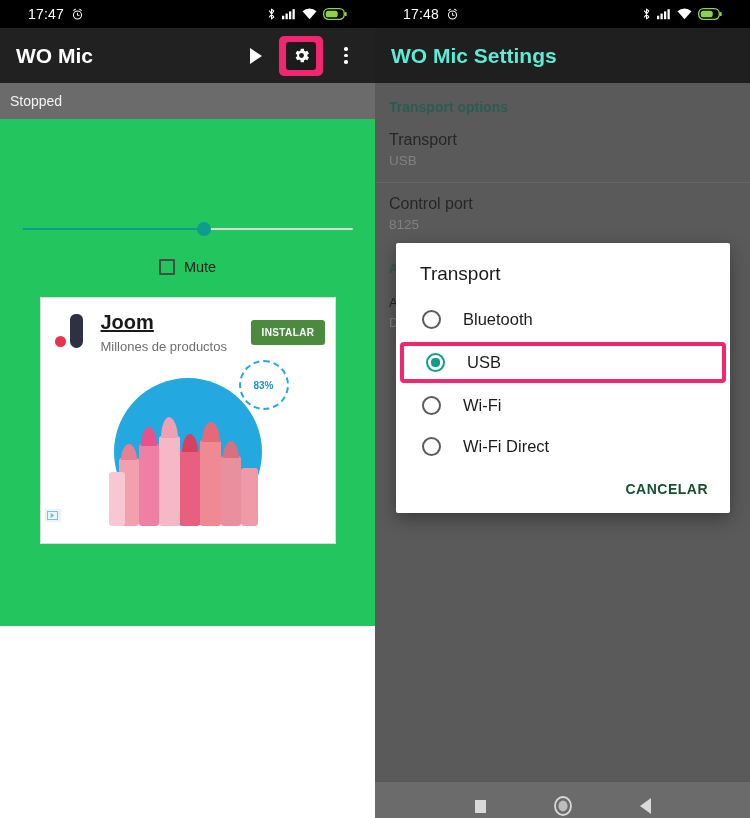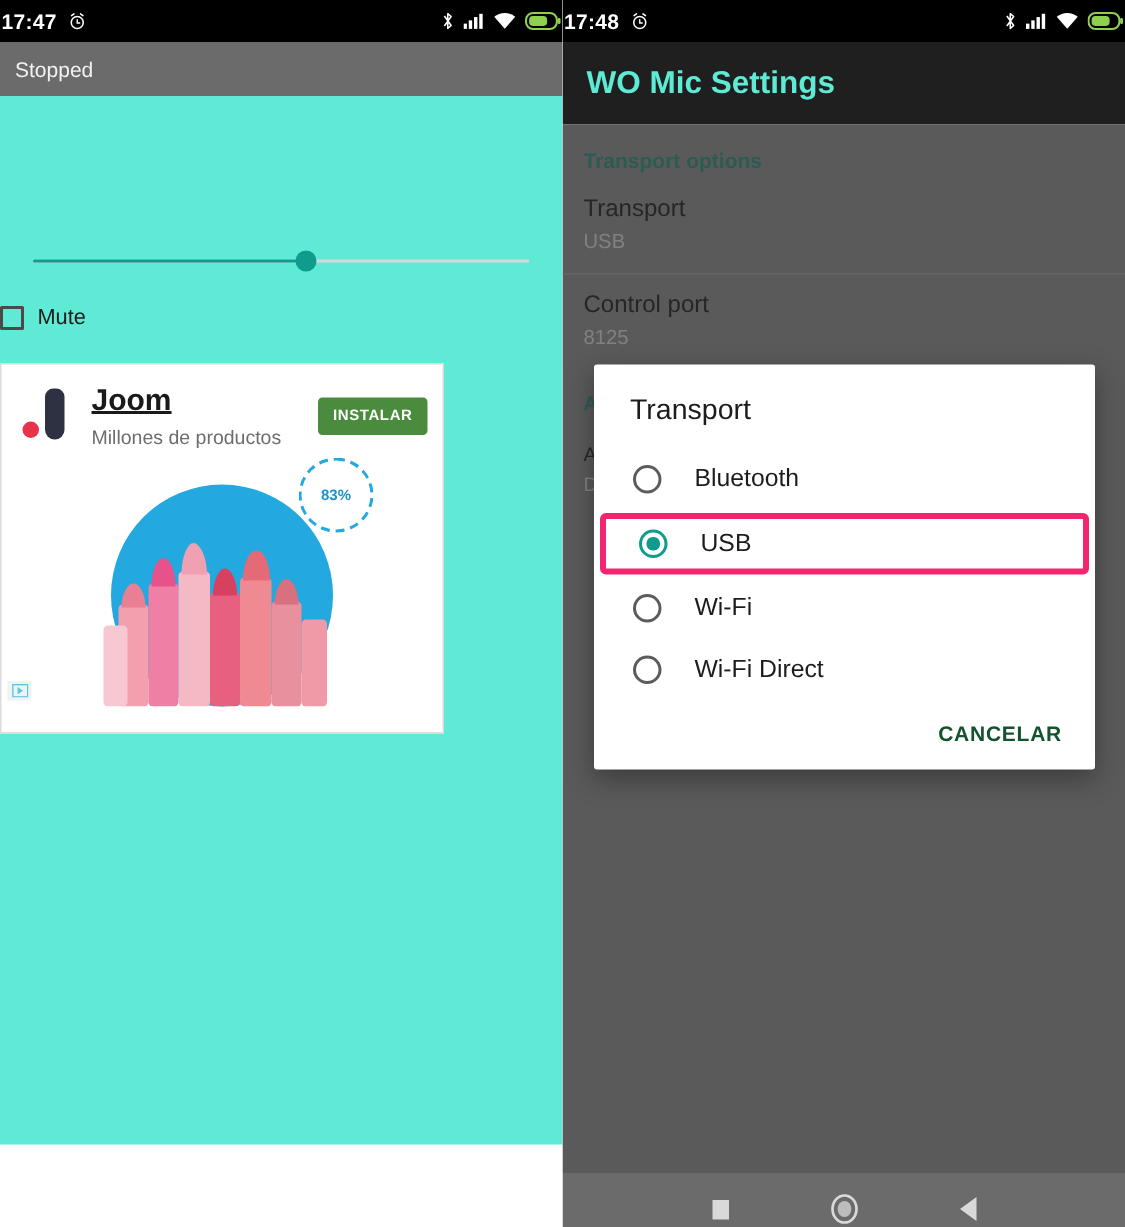--- a/index.html
+++ b/index.html
@@ -9,22 +9,21 @@
     font-family: "Liberation Sans", sans-serif;
     overflow: hidden;
   }
   .screens { display: flex; width: 750px; height: 818px; }
   .phone { position: relative; width: 375px; height: 818px; overflow: hidden; }
 
   
   .statusbar {
     height: 28px; background: #000000;
     display: flex; align-items: center; justify-content: space-between;
-    padding: 0 1px;
-    font-weight: bold;
+    padding: 0 28px;
   }
   .status-left { display: flex; align-items: center; gap: 7px; }
   .status-time { color: #ffffff; font-size: 14px; letter-spacing: .2px; }
   .status-right { display: flex; align-items: center; gap: 6px; }
   .ic { display: block; }
 
   
   .appbar {
     height: 55px; background: #212121;
     display: flex; align-items: center; padding: 0 10px 0 16px;
@@ -48,22 +47,22 @@
 
   
   .statusstrip {
     height: 36px; background: #6b6b6b; display: flex; align-items: center;
     padding-left: 10px;
   }
   .statusstrip span { color: #f2f2f2; font-size: 14px; }
 
   
   .left-body {
-    position: relative; height: 699px; background: #5eead4;
-    display: flex; flex-direction: column; align-items: flex-start;
+    position: relative; height: 507px; background: #22c55e;
+    display: flex; flex-direction: column; align-items: center;
   }
   .slider-row { width: 100%; padding: 0 22px; margin-top: 103px; }
   .slider { position: relative; height: 14px; display: flex; align-items: center; }
   .track-bg { position: absolute; left: 0; right: 0; height: 2.5px; background: #d8d8d8; border-radius: 2px; }
   .track-fill { position: absolute; left: 0; height: 2.5px; background: #0f9b8e; border-radius: 2px; }
   .thumb {
     position: absolute; width: 14px; height: 14px; border-radius: 50%;
     background: #0f9b8e; transform: translateX(-7px);
   }
   .mute-row { display: flex; align-items: center; gap: 9px; margin-top: 23px; }
@@ -190,20 +189,43 @@
           <path d="M9 13.2L0.6 3.6A13 13 0 0 1 17.4 3.6z" fill="#fff"></path>
         </svg>
         <svg class="ic" width="24" height="12" viewBox="0 0 28 14">
           <rect x="0.8" y="0.8" width="24" height="12.4" rx="5.5" fill="none" stroke="#8fd14f" stroke-width="1.6"></rect>
           <rect x="3.2" y="3.2" width="14" height="7.6" rx="3" fill="#8fd14f"></rect>
           <rect x="25.4" y="4.6" width="2.2" height="4.8" rx="1" fill="#8fd14f"></rect>
         </svg>
       </div>
     </div>
 
+    <div class="appbar">
+      <span class="app-title">WO Mic</span>
+      <div class="bar-btn">
+        <svg width="16" height="18" viewBox="0 0 16 18">
+          <path d="M2 1l12 8-12 8z" fill="#ffffff"></path>
+        </svg>
+      </div>
+      <div class="gear-wrap">
+        <div class="gear-inner">
+          <svg width="19" height="19" viewBox="0 0 24 24">
+            <path fill="#ffffff" d="M19.4 13a7.8 7.8 0 0 0 0-2l2-1.6-2-3.4-2.4 1a7.6 7.6 0 0 0-1.7-1L15 3.4h-4l-.3 2.6c-.6.25-1.2.6-1.7 1l-2.4-1-2 3.4L6.6 11a7.8 7.8 0 0 0 0 2l-2 1.6 2 3.4 2.4-1c.5.4 1.1.75 1.7 1l.3 2.6h4l.3-2.6c.6-.25 1.2-.6 1.7-1l2.4 1 2-3.4z"></path>
+            <circle cx="12" cy="12" r="3.1" fill="#1b1b1b"></circle>
+          </svg>
+        </div>
+      </div>
+      <div class="bar-btn">
+        <span class="dots">
+            <i></i>
+            <i></i>
+            <i></i>
+          </span>
+      </div>
+    </div>
 
     <div class="statusstrip">
       <span>Stopped</span>
     </div>
 
     <div class="left-body">
 
       <div class="slider-row">
         <div class="slider">
           <div class="track-bg"></div>

